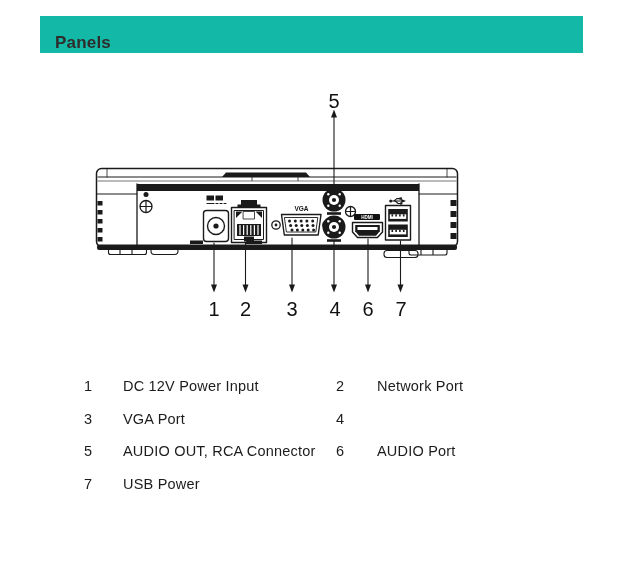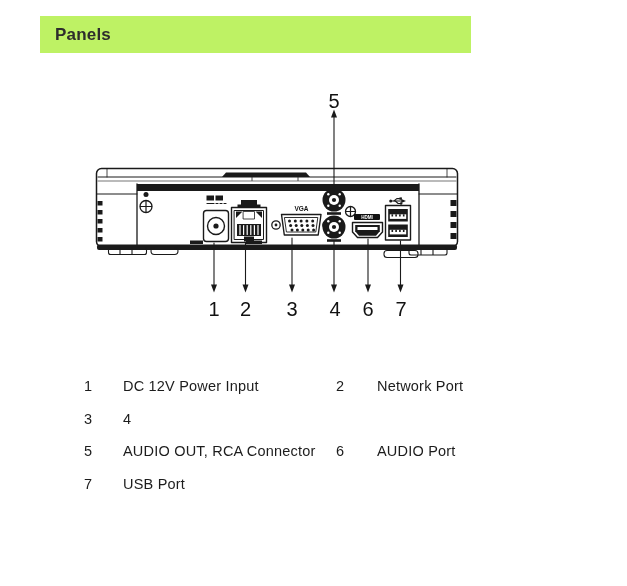--- a/index.html
+++ b/index.html
@@ -4,22 +4,22 @@
 <style>
   html,body{margin:0;padding:0;}
   body{
     width:627px;height:586px;background:#ffffff;
     font-family:"Liberation Sans", sans-serif;
     position:relative;overflow:hidden;color:#1c1c1c;
   }
   .page{position:absolute;inset:0;background:#fff;}
   
   .section-bar{
-    position:absolute;left:40px;top:16px;width:431px;height:37px;
-    background:#bef264;display:flex;align-items:center;
+    position:absolute;left:40px;top:16px;width:543px;height:37px;
+    background:#14b8a6;display:flex;align-items:flex-end;
   }
   .section-bar .title{
     margin-left:15px;font-size:17px;font-weight:bold;color:#2e2d2c;
     letter-spacing:.2px;
   }
   
   .diagram{position:absolute;left:0;top:80px;width:627px;height:250px;}
   
   .legend{position:absolute;left:84px;top:377px;width:500px;}
   .legend .row{display:flex;height:32.5px;align-items:flex-start;}
@@ -273,29 +273,30 @@
 
   <div class="legend">
     <div class="row">
       <span class="cell num1">1</span>
       <span class="cell lab1">DC 12V Power Input</span>
       <span class="cell num2">2</span>
       <span class="cell lab2">Network Port</span>
     </div>
     <div class="row">
       <span class="cell num1">3</span>
+      <span class="cell lab1">VGA Port</span>
       <span class="cell num2">4</span>
     </div>
     <div class="row">
       <span class="cell num1">5</span>
       <span class="cell lab1">AUDIO OUT, RCA Connector</span>
       <span class="cell num2">6</span>
       <span class="cell lab2">AUDIO Port</span>
     </div>
     <div class="row">
       <span class="cell num1">7</span>
-      <span class="cell lab1">USB Port</span>
+      <span class="cell lab1">USB Power</span>
       <span class="cell num2"></span>
       <span class="cell lab2"></span>
     </div>
   </div>
 
 </div>
 
 </body></html>

